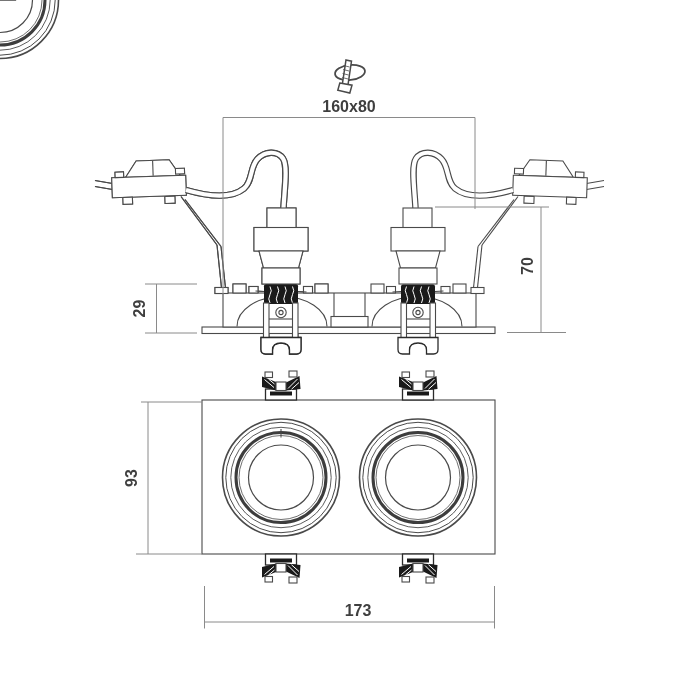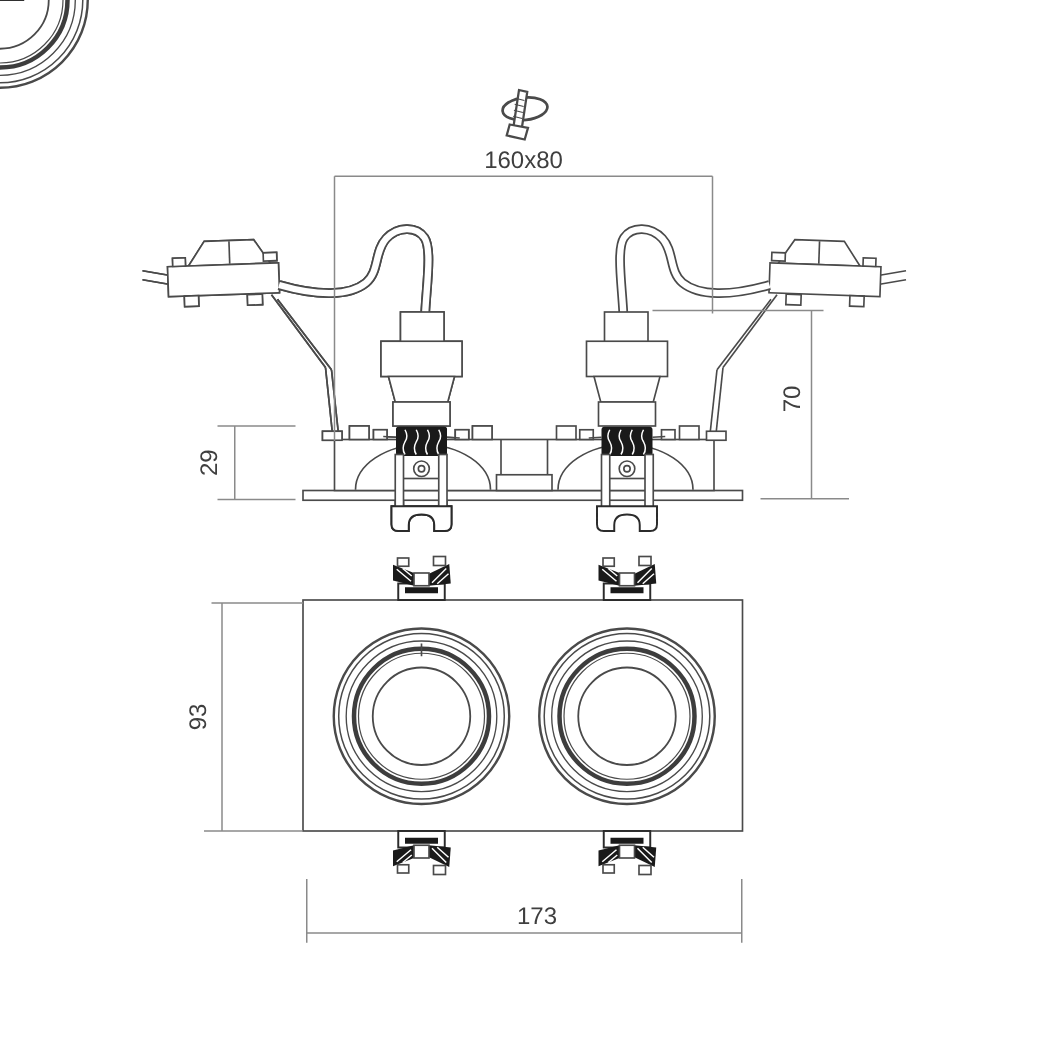--- a/index.html
+++ b/index.html
@@ -1,20 +1,20 @@
 <!DOCTYPE html>
 <html style="--bg: #ffffff; --line: #4a4a4a; --line-dark: #2b2b2b; --dim-line: #8a8a8a; --text: #3f3f3f; --dark-fill: #1a1a1a;"><head>
 <meta charset="utf-8">
 <style>
   :root{
     --bg:#ffffff; --line:#4a4a4a; --line-dark:#2b2b2b; --dim-line:#8a8a8a;
     --text:#3f3f3f; --dark-fill:#1a1a1a;
   }
   html,body{margin:0;padding:0;background:var(--bg);}
-  .stage{width:700px;height:700px;position:relative;background:var(--bg);}
+  .stage{width:700px;height:700px;position:relative;background:var(--bg);font-weight:bold;}
   svg{display:block;}
   .ln{stroke:var(--line);stroke-width:1.1;fill:none;}
   .wt{stroke:var(--line);stroke-width:1.1;fill:#fff;}
   .wt2{stroke:var(--line-dark);stroke-width:1.3;fill:#fff;}
   .dk{fill:var(--dark-fill);stroke:none;}
   .hatch{stroke:#ffffff;stroke-width:1;fill:none;}
   .dim{stroke:var(--dim-line);stroke-width:1;fill:none;}
   .thick{stroke:#3d3d3d;stroke-width:3;fill:none;}
   .cable-o{stroke:var(--line);stroke-width:6.5;fill:none;}
   .cable-i{stroke:#ffffff;stroke-width:4.2;fill:none;}

